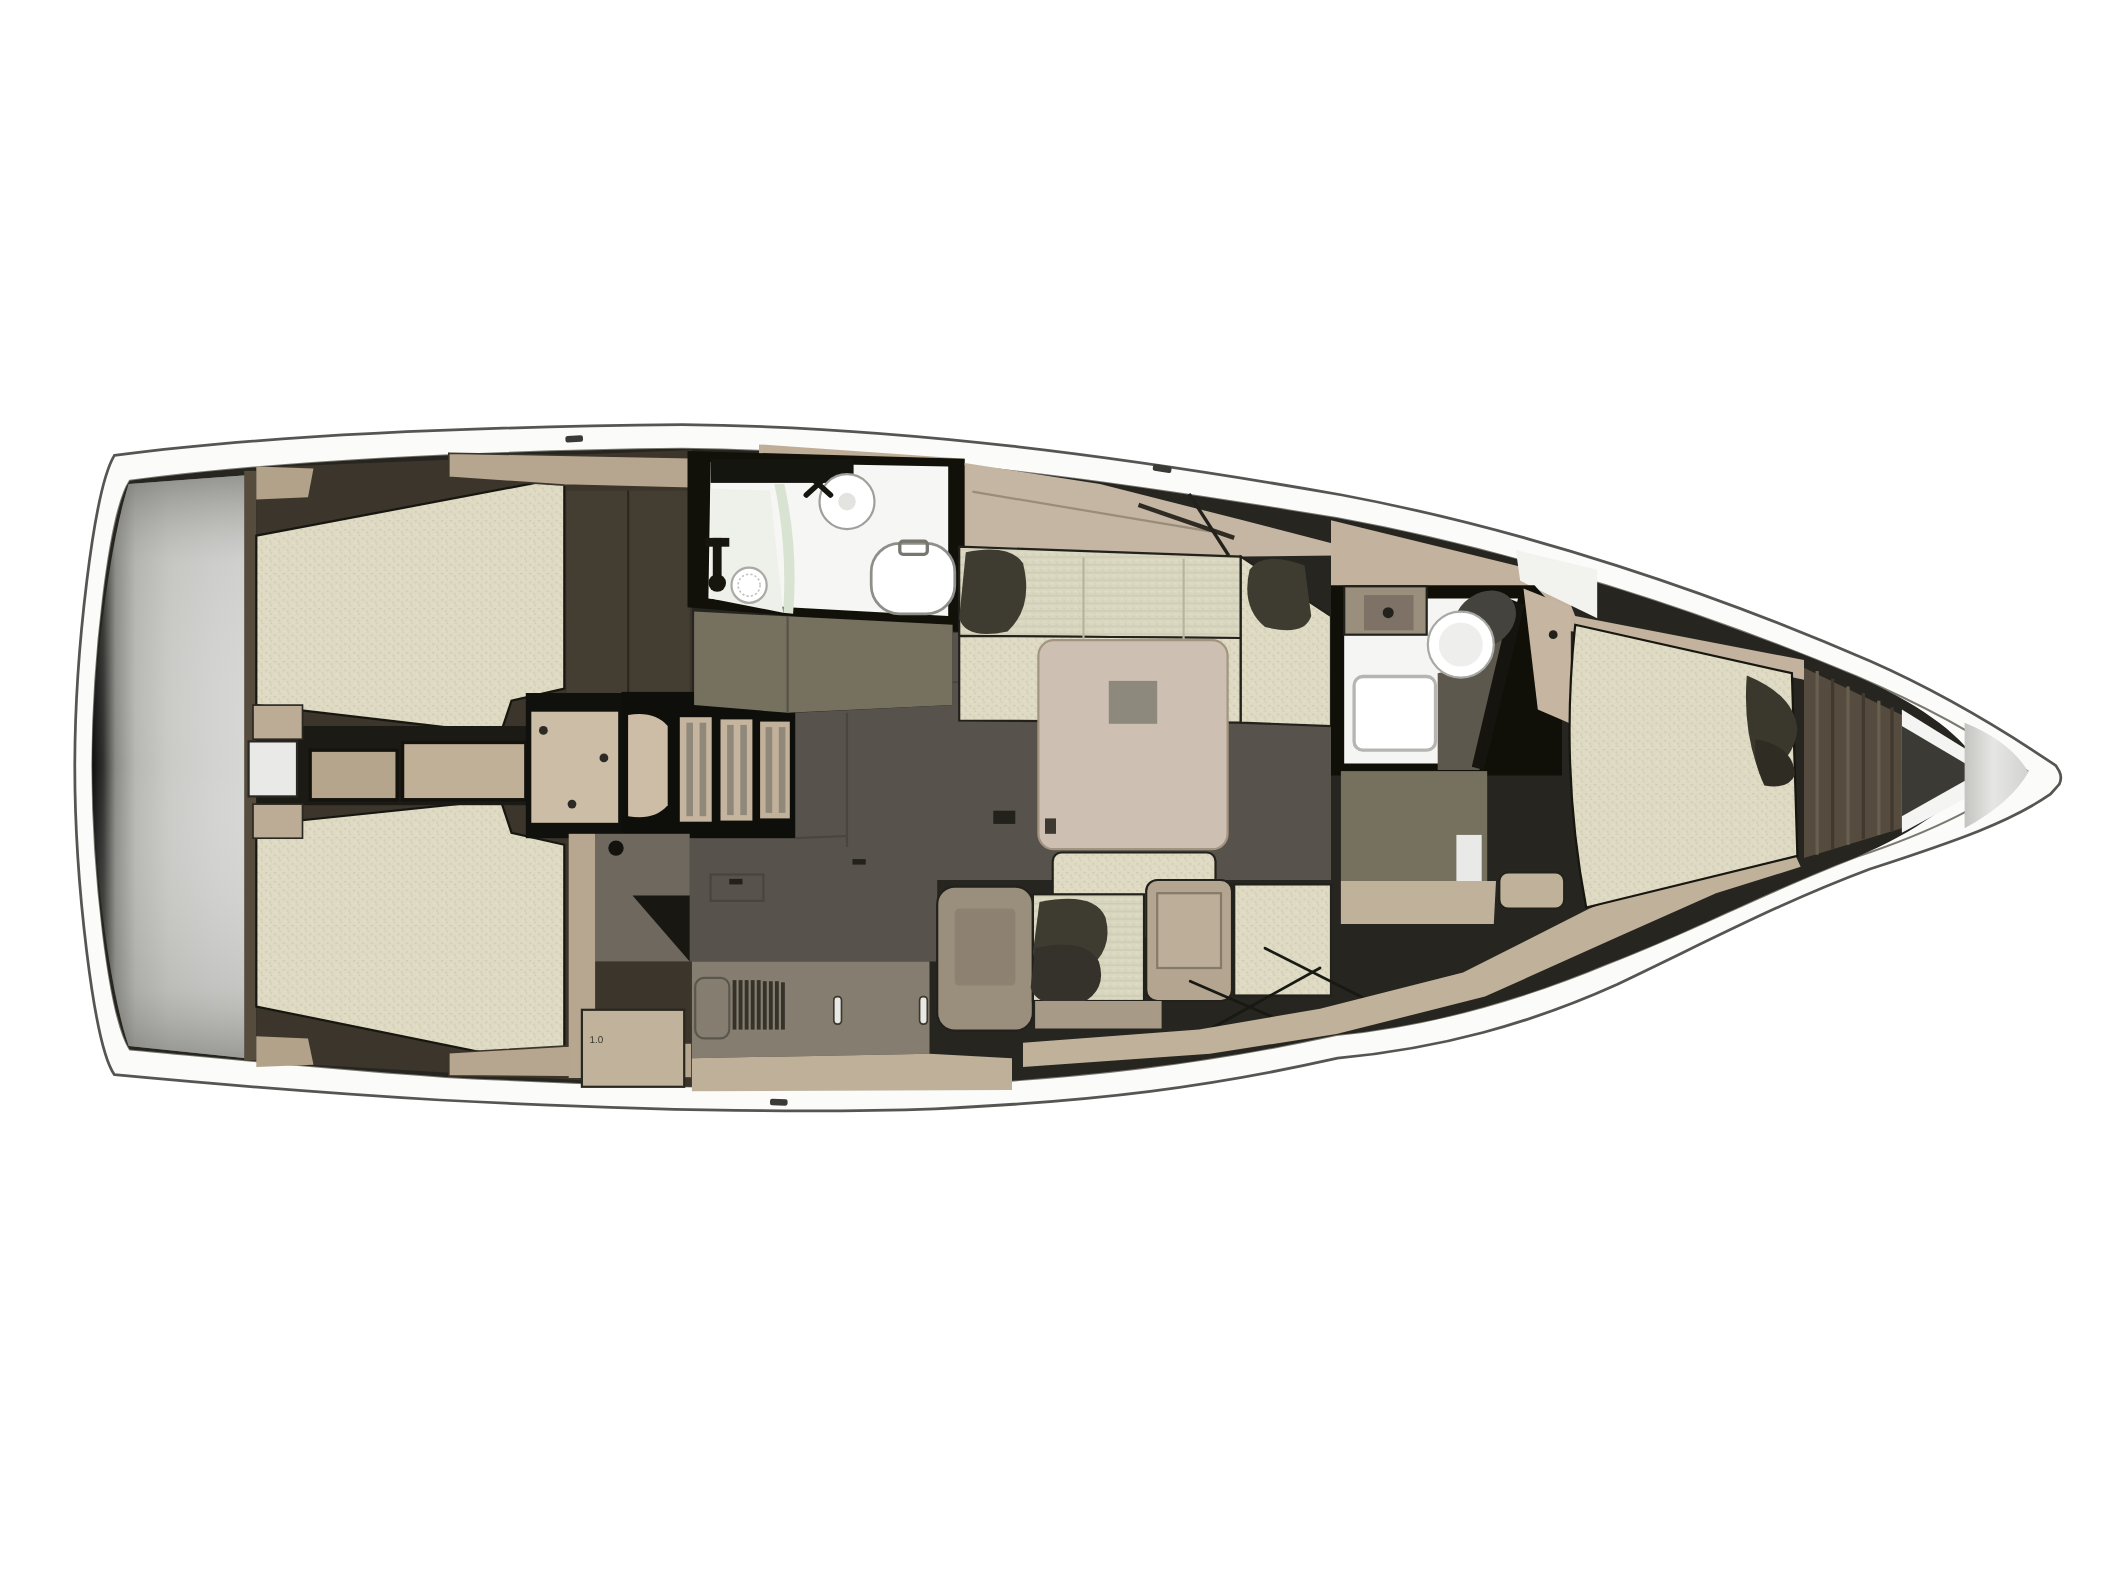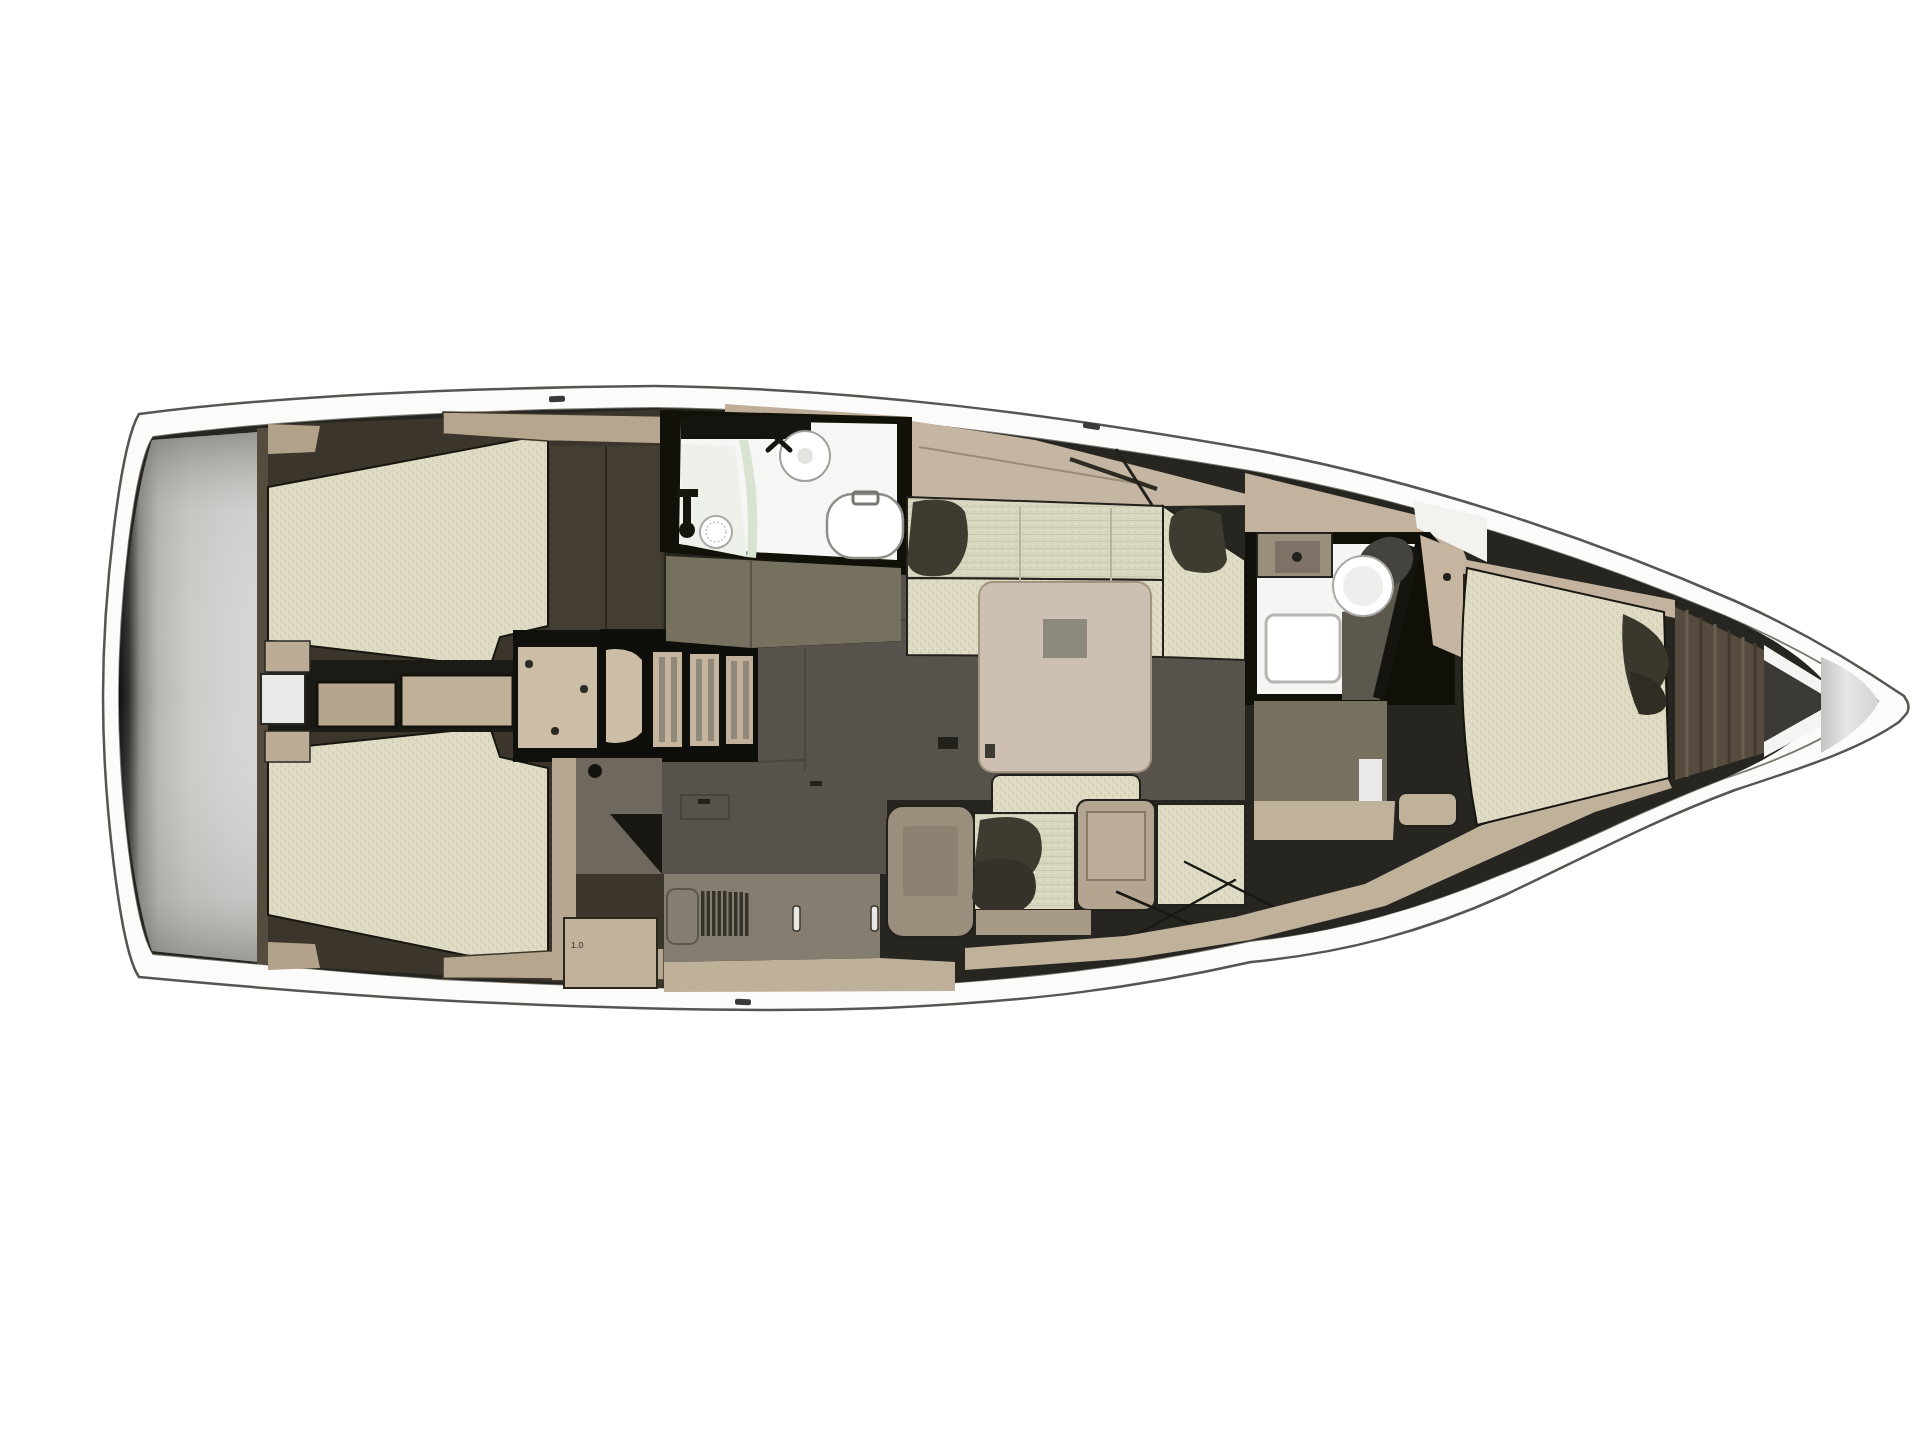--- a/index.html
+++ b/index.html
@@ -1,17 +1,17 @@
 <!DOCTYPE html>
 <html><head>
 <meta charset="utf-8">
 <style>
   html,body{margin:0;padding:0;background:#ffffff;}
   .page{width:1700px;height:1440px;position:relative;background:#ffffff;
-        font-family:"Liberation Sans", sans-serif;margin-left:35px;}
+        font-family:"Liberation Sans", sans-serif;}
   svg{position:absolute;left:0;top:0;}
 </style>
 </head>
 <body>
 <div class="page">
 <svg width="1920" height="1440" viewBox="0 0 1920 1440">
 <defs>
   <linearGradient id="transomG" x1="0" y1="0" x2="1" y2="0">
     <stop offset="0" stop-color="#0f0f0f"></stop>
     <stop offset="0.07" stop-color="#30302e"></stop>

